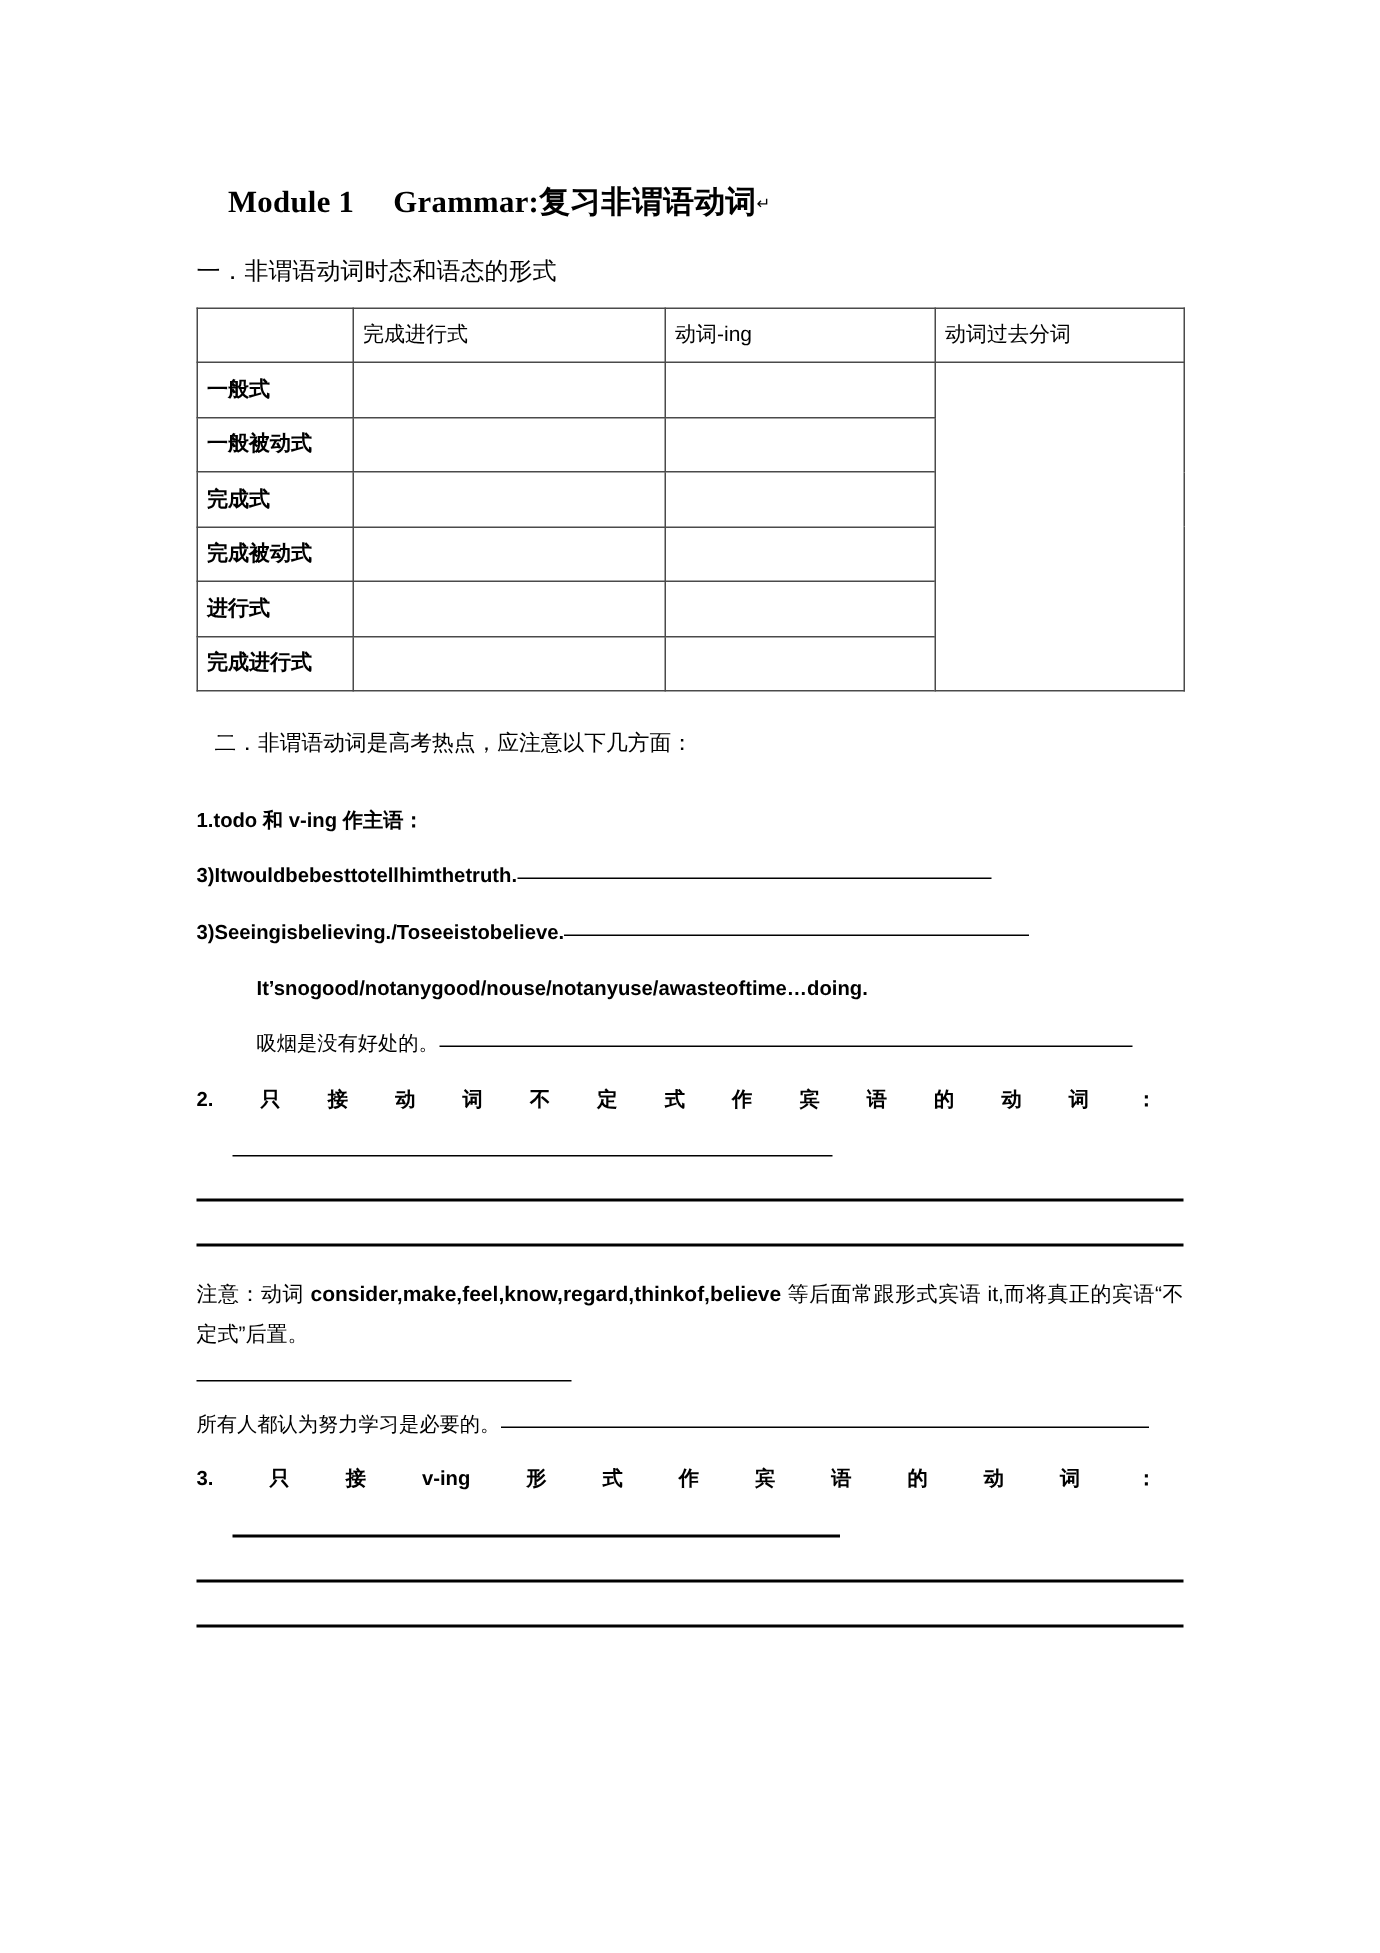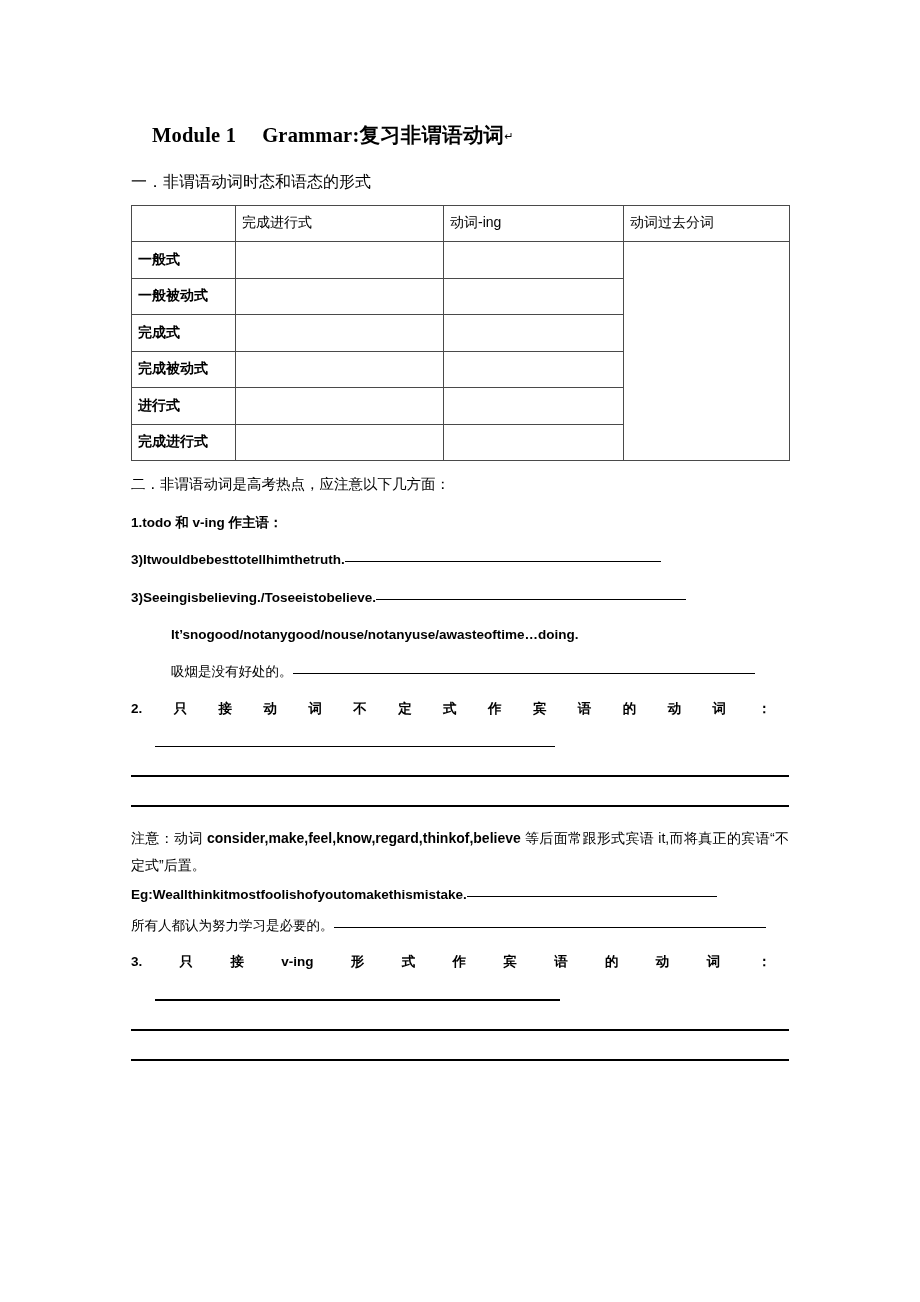--- a/index.html
+++ b/index.html
@@ -52,21 +52,21 @@
 
   
   .sec-head {
     margin: 0;
     padding: 16px 0 0 0;
     font-size: 16px;
     font-weight: normal;
     line-height: 1.5;
   }
   .sec-head-2 {
-    margin: 0;
+    margin: 12px;
     padding: 13px 0 0 0;
     font-size: 14.5px;
     font-weight: normal;
     line-height: 1.5;
   }
 
   
   table.form-table {
     border-collapse: collapse;
     margin-top: 11px;
@@ -238,21 +238,21 @@
       <span>词</span>
       <span>：</span>
     </p>
 
     <div class="rule indent-rule" style="width:400px;"></div>
     <div class="rule" style="width:658px;"></div>
     <div class="rule" style="width:658px;"></div>
 
     <p class="note"><span>注意：动词 </span><b>consider,make,feel,know,regard,thinkof,believe</b><span> 等后面常跟形式宾语 it,而将真正的宾语“不定式”后置。</span></p>
 
-    <p class="para tight2"><span>Eg:Weallthinkitmostfoolishofyoutomakethismistake.</span><span class="u" style="width:250px"></span></p>
+    <p class="para tight2"><span class="u" style="width:250px"></span></p>
 
     <p class="para tight cn-normal"><span>所有人都认为努力学习是必要的。</span><span class="u" style="width:432px"></span></p>
 
     <p class="spread">
       <span>3.</span>
       <span>只</span>
       <span>接</span>
       <span>v-ing</span>
       <span>形</span>
       <span>式</span>

